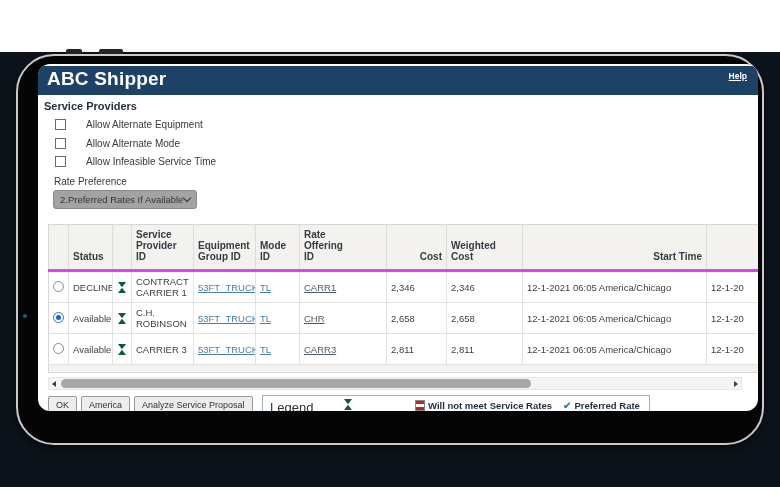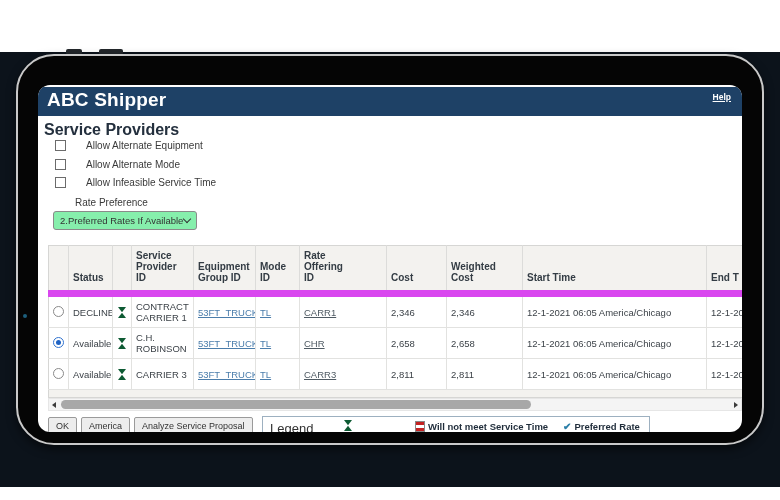--- a/index.html
+++ b/index.html
@@ -11,50 +11,50 @@
   
   .tab-btn{position:absolute;top:49px;height:6px;background:#23272b;border-radius:2px;}
   .tab-btn.b1{left:66px;width:16px;}
   .tab-btn.b2{left:99px;width:24px;}
   .tablet{position:absolute;left:16px;top:54px;width:748px;height:391px;border-radius:38px;
           background:#050505;border:2px solid #c9c9c9;box-sizing:border-box;
           box-shadow:0 4px 10px rgba(0,0,0,0.55);}
   .camera{position:absolute;left:23px;top:314px;width:4px;height:4px;border-radius:50%;background:#1d5f7d;}
 
   
-  .screen{position:absolute;left:38px;top:85px;width:704px;height:347px;background:#fff;
-          border-radius:12px;overflow:hidden;}
+  .screen{position:absolute;left:38px;top:64px;width:704px;height:347px;background:#fff;
+          border-radius:12px;overflow:hidden;padding-left:16px;}
 
   .appbar{position:absolute;left:0;top:2px;width:100%;height:29px;background:#1e4166;}
   .appbar .title{position:absolute;left:9px;top:2px;font-size:19px;font-weight:bold;color:#fff;letter-spacing:.2px;}
   .appbar .help{position:absolute;right:11px;top:5px;font-size:8.5px;font-weight:bold;color:#fff;
                 text-decoration:underline;cursor:pointer;}
 
-  .heading{position:absolute;left:6px;top:36px;font-size:16px;font-weight:bold;color:#24303e;}
+  .heading{position:absolute;left:6px;top:36px;font-size:11px;font-weight:bold;color:#24303e;}
 
   .cbrow{position:absolute;left:17px;display:flex;align-items:center;gap:20px;}
   .cbrow.r1{top:55px}.cbrow.r2{top:74px}.cbrow.r3{top:92px}
   .cb{width:9px;height:9px;border:1px solid #6b6b6b;background:#fff;display:inline-block;cursor:pointer;}
   .cbl{font-size:10px;color:#3a3a3a;}
 
-  .ratelabel{position:absolute;left:16px;top:112px;font-size:10px;color:#3a3a3a;margin-left:21px;}
+  .ratelabel{position:absolute;left:16px;top:112px;font-size:10px;color:#3a3a3a;}
   .select{position:absolute;left:15px;top:126px;width:144px;height:19px;border:1px solid #8a8a8a;
-          border-radius:3px;background:#86efac;display:flex;align-items:center;padding:0 6px;
+          border-radius:3px;background:#a3a3a3;display:flex;align-items:center;padding:0 6px;
           box-sizing:border-box;cursor:pointer;}
   .select .val{font-size:9.5px;color:#333;flex:1;white-space:nowrap;overflow:hidden;}
   .select .chev{width:5px;height:5px;border-right:1.4px solid #333;border-bottom:1.4px solid #333;
                 transform:rotate(45deg);margin-top:-3px;flex:none;}
 
   .tablewrap{position:absolute;left:10px;top:160px;width:748px;}
   table.grid{border-collapse:collapse;table-layout:fixed;width:748px;border:1px solid #d6d6d4;}
   table.grid thead th{background:#f3f2ef;font-size:10px;font-weight:bold;color:#333c44;text-align:left;
       vertical-align:bottom;padding:4px 4px 7px 4px;border-right:1px solid #dcdcda;
-      border-bottom:7px solid #d946ef;overflow:hidden;}
+      border-bottom:3px solid #d946ef;overflow:hidden;}
   table.grid thead th .hw{display:block;max-width:46px;}
-  table.grid thead th.wide .hw{max-width:none;}
+  table.grid thead th.wide .hw{max-width:none;text-align:right;}
   table.grid tbody td{background:#fff;border-right:1px solid #e2e2e0;border-bottom:1px solid #e2e2e0;
       padding:2px 4px;height:26px;font-size:9.5px;color:#3c4248;vertical-align:middle;overflow:hidden;}
   table.grid tfoot td{background:#f3f2ef;height:7px;padding:0;border-top:1px solid #d6d6d4;}
   td.small{font-size:9px;}
 
   .radio{display:inline-block;width:11px;height:11px;border:1px solid #8a8a8a;border-radius:50%;
          background:#fff;position:relative;cursor:pointer;box-sizing:border-box;}
   .radio.checked{border-color:#3173cf;}
   .radio.checked::after{content:"";position:absolute;left:2px;top:2px;width:5px;height:5px;
          border-radius:50%;background:#1f63c4;}
@@ -245,21 +245,21 @@
     </div>
 
     <div class="legendbox">
       <span class="lg-label">Legend</span>
       <svg class="lg-hg" width="10" height="13" viewBox="0 0 10 13">
           <polygon points="1,1 9,1 5,6.2" fill="#0d5a33"></polygon>
           <polygon points="1,12 9,12 5,6.8" fill="#0d5a33"></polygon>
         </svg>
       <span class="lg-item svc">
         <span class="lg-flag"></span>
-        <span class="lg-text">Will not meet Service Time</span>
+        <span class="lg-text">Will not meet Service Rates</span>
       </span>
       <span class="lg-item pref">
         <span class="lg-check">✔</span>
         <span class="lg-text">Preferred Rate</span>
       </span>
     </div>
 
   </div>
 </div>
 

